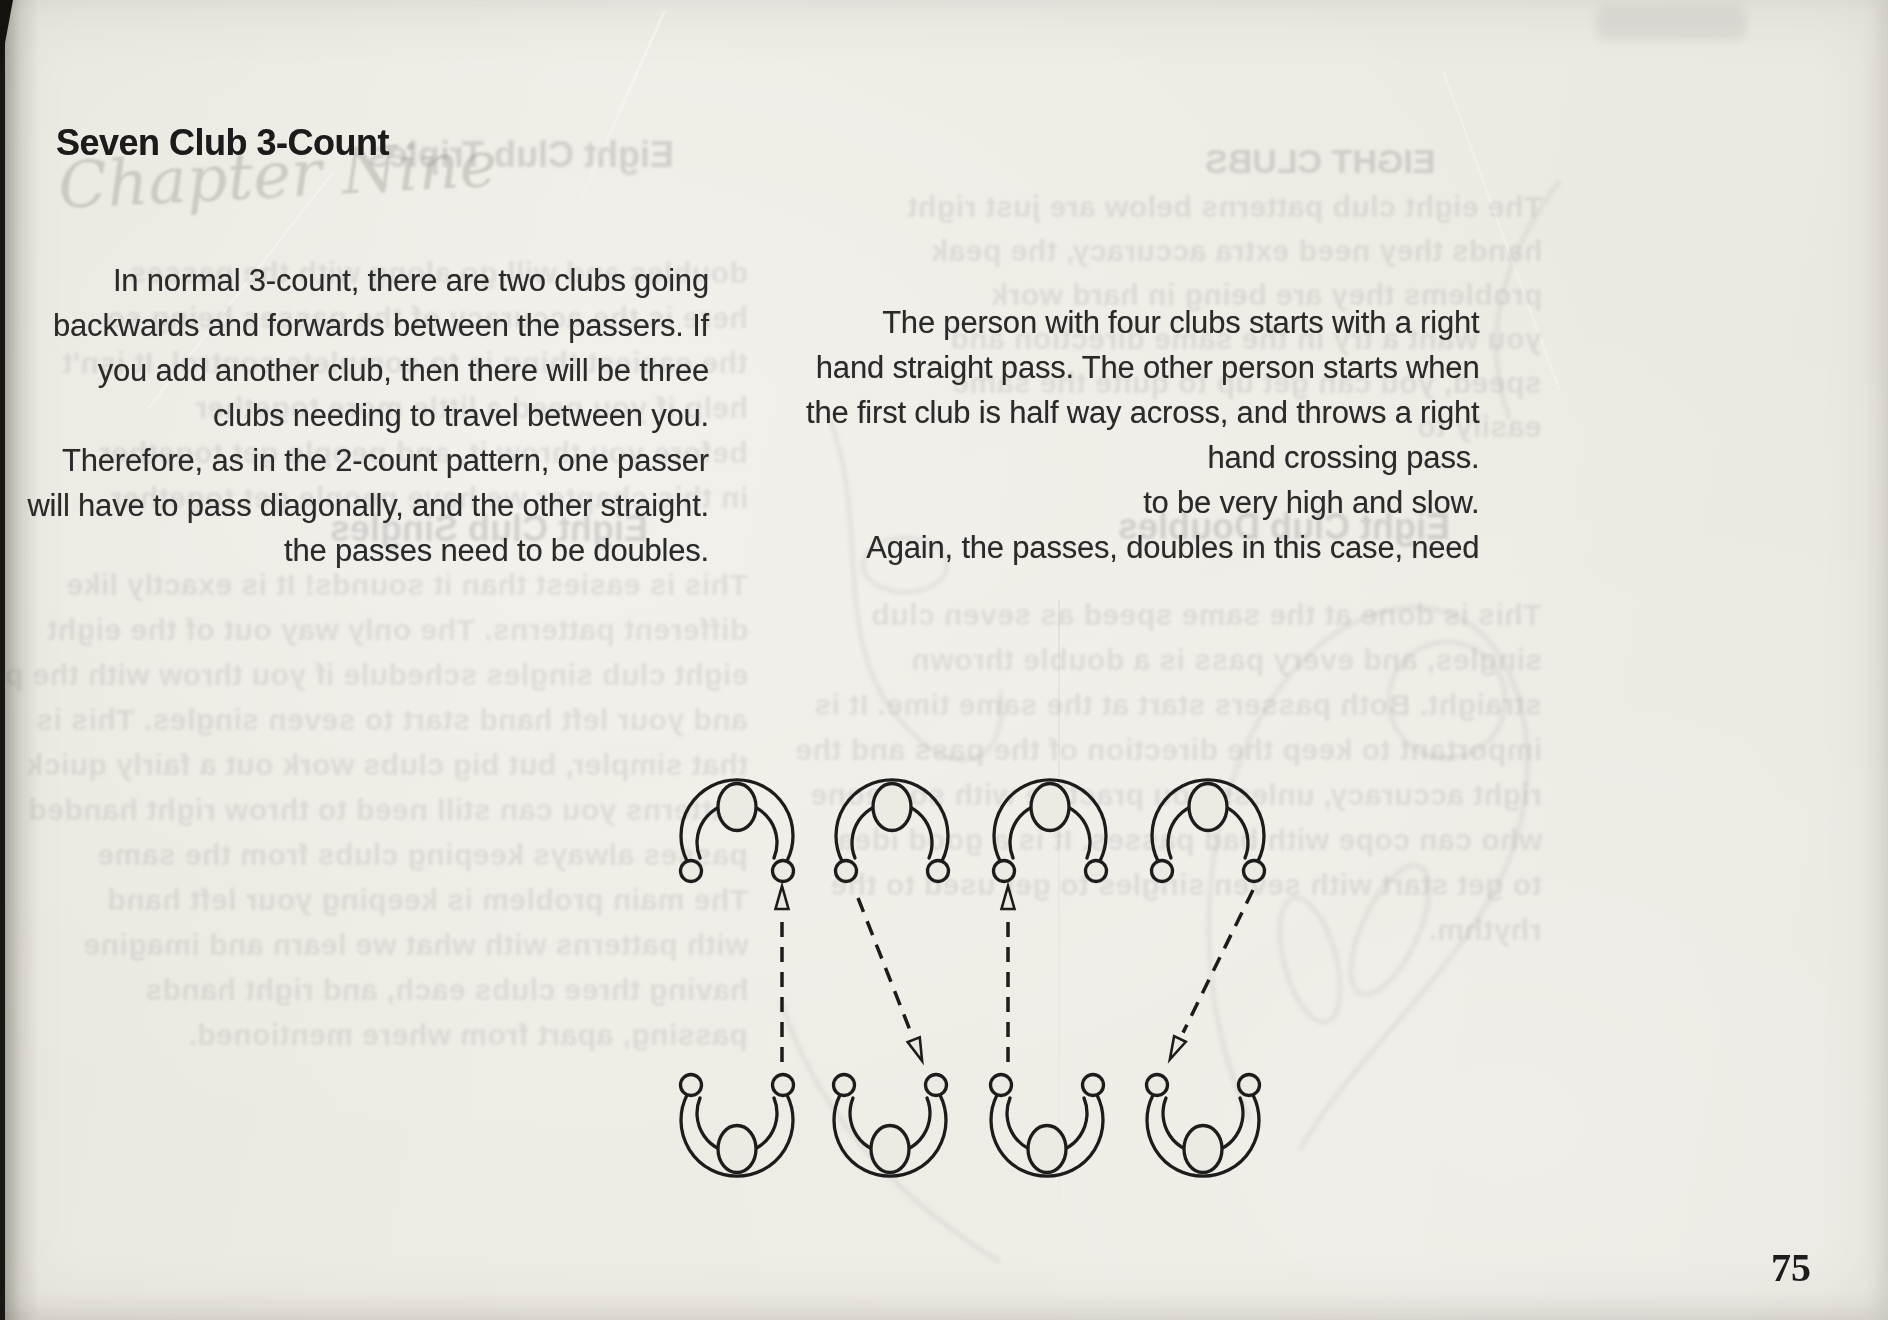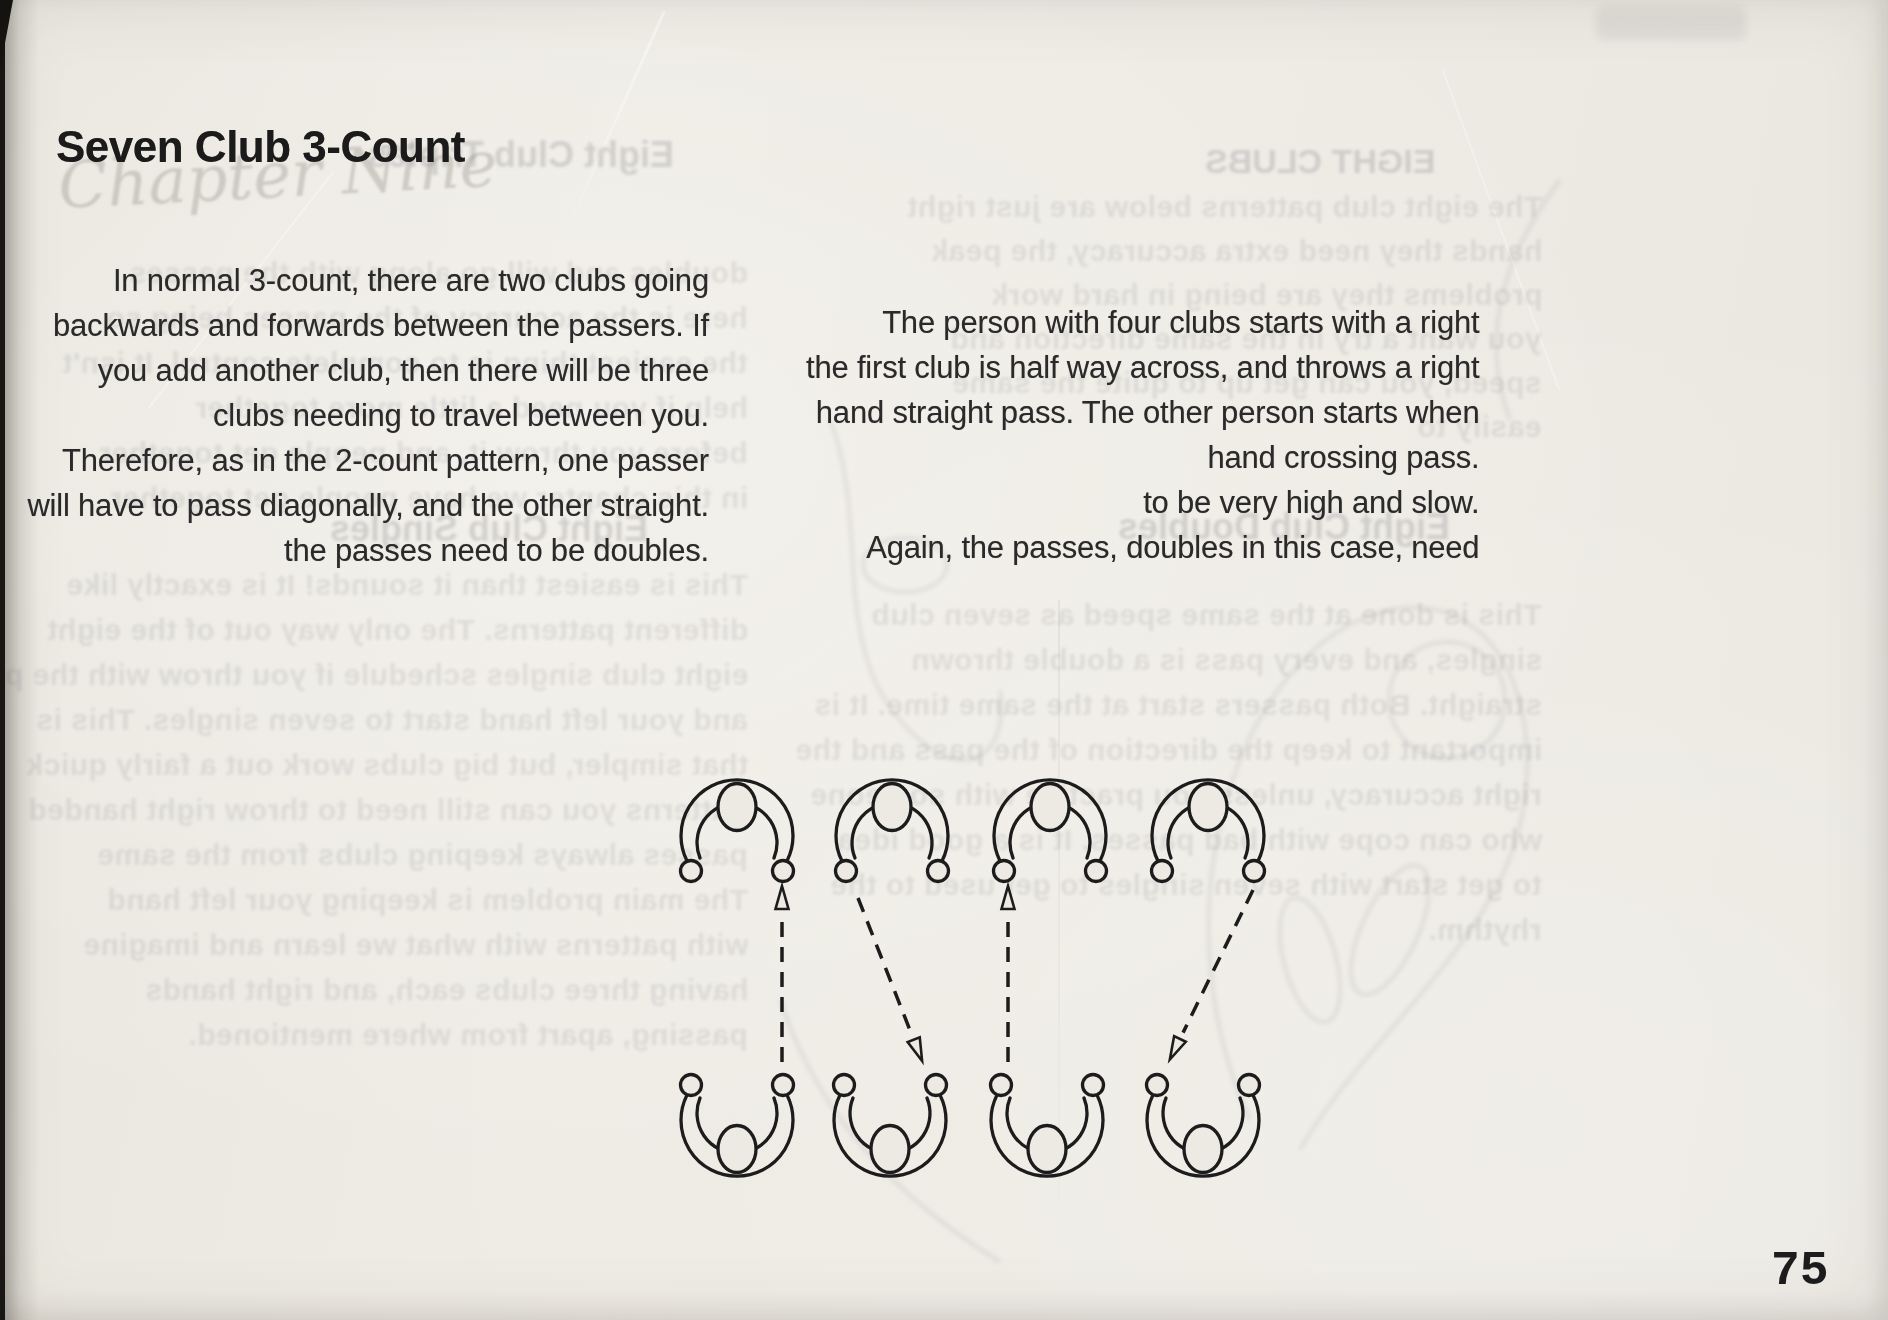--- a/index.html
+++ b/index.html
@@ -51,33 +51,33 @@
   
   #content{position:absolute;inset:0;z-index:4;}
   #running-header{
     position:absolute;top:40px;right:12px;
     font-family:"Liberation Serif",serif;font-weight:bold;
     font-size:46px;letter-spacing:1px;color:#141414;
     text-shadow:0 0 0.5px rgba(20,20,20,0.5);
   }
   #section-title{
     position:absolute;left:56px;top:122px;
-    font-size:44px;font-weight:bold;letter-spacing:-0.5px;color:#1b1b1b;
+    font-size:36px;font-weight:bold;letter-spacing:-0.5px;color:#1b1b1b;
     text-shadow:0 0 0.5px rgba(20,20,20,0.45);
   }
   .col{position:absolute;color:#2a2a2a;font-size:31px;letter-spacing:-0.2px;
        text-shadow:0 0 0.7px rgba(45,45,45,0.40);text-align:right;}
   #left-col{left:22px;top:258px;}
   #right-col{left:806px;top:300px;}
   .bodyline{height:45px;line-height:45px;white-space:nowrap;}
   .bodyline.indent{padding-left:40px;}
   #page-number{
     position:absolute;left:1771px;top:1244px;
-    font-family:Liberation Mono, monospace;font-weight:bold;
-    font-size:48px;color:#1d1d1d;
+    font-family:Liberation Serif, serif;font-weight:bold;
+    font-size:40px;color:#1d1d1d;
   }
   #diagram-svg{position:absolute;left:0;top:0;z-index:5;}
 </style>
 </head>
 <body>
 
 <div id="paper"></div>
 
 <div class="crease" style="left:610px;top:0;width:3px;height:260px;transform:rotate(24deg);background:linear-gradient(rgba(255,255,255,0.5),rgba(255,255,255,0));"></div>
 <div class="crease" style="left:1058px;top:600px;width:2px;height:600px;background:linear-gradient(rgba(120,115,105,0.10),rgba(120,115,105,0.02));"></div>
@@ -143,22 +143,22 @@
       <div class="bodyline indent">In normal 3-count, there are two clubs going</div>
       <div class="bodyline">backwards and forwards between the passers.  If</div>
       <div class="bodyline">you add another club, then there will be three</div>
       <div class="bodyline">clubs needing to travel between you.</div>
       <div class="bodyline indent">Therefore, as in the 2-count pattern, one passer</div>
       <div class="bodyline">will have to pass diagonally, and the other straight.</div>
       <div class="bodyline">the passes need to be doubles.</div>
     </div>
   <div id="right-col" class="col">
       <div class="bodyline indent">The person with four clubs starts with a right</div>
+      <div class="bodyline">hand straight pass.  The other person starts when</div>
       <div class="bodyline">the first club is half way across, and throws a right</div>
-      <div class="bodyline">hand straight pass.  The other person starts when</div>
       <div class="bodyline">hand crossing pass.</div>
       <div class="bodyline">to be very high and slow.</div>
       <div class="bodyline indent">Again, the passes, doubles in this case, need</div>
     </div>
   <div id="page-number">75</div>
 </div>
 
 <svg id="diagram-svg" width="1888" height="1320" viewBox="0 0 1888 1320">
     <g transform="translate(737,826)">
       <path fill="none" stroke="#1c1c1c" stroke-width="3.3" stroke-linecap="round" d="M -50,35 A 56,56 0 1 1 50,35"></path>

